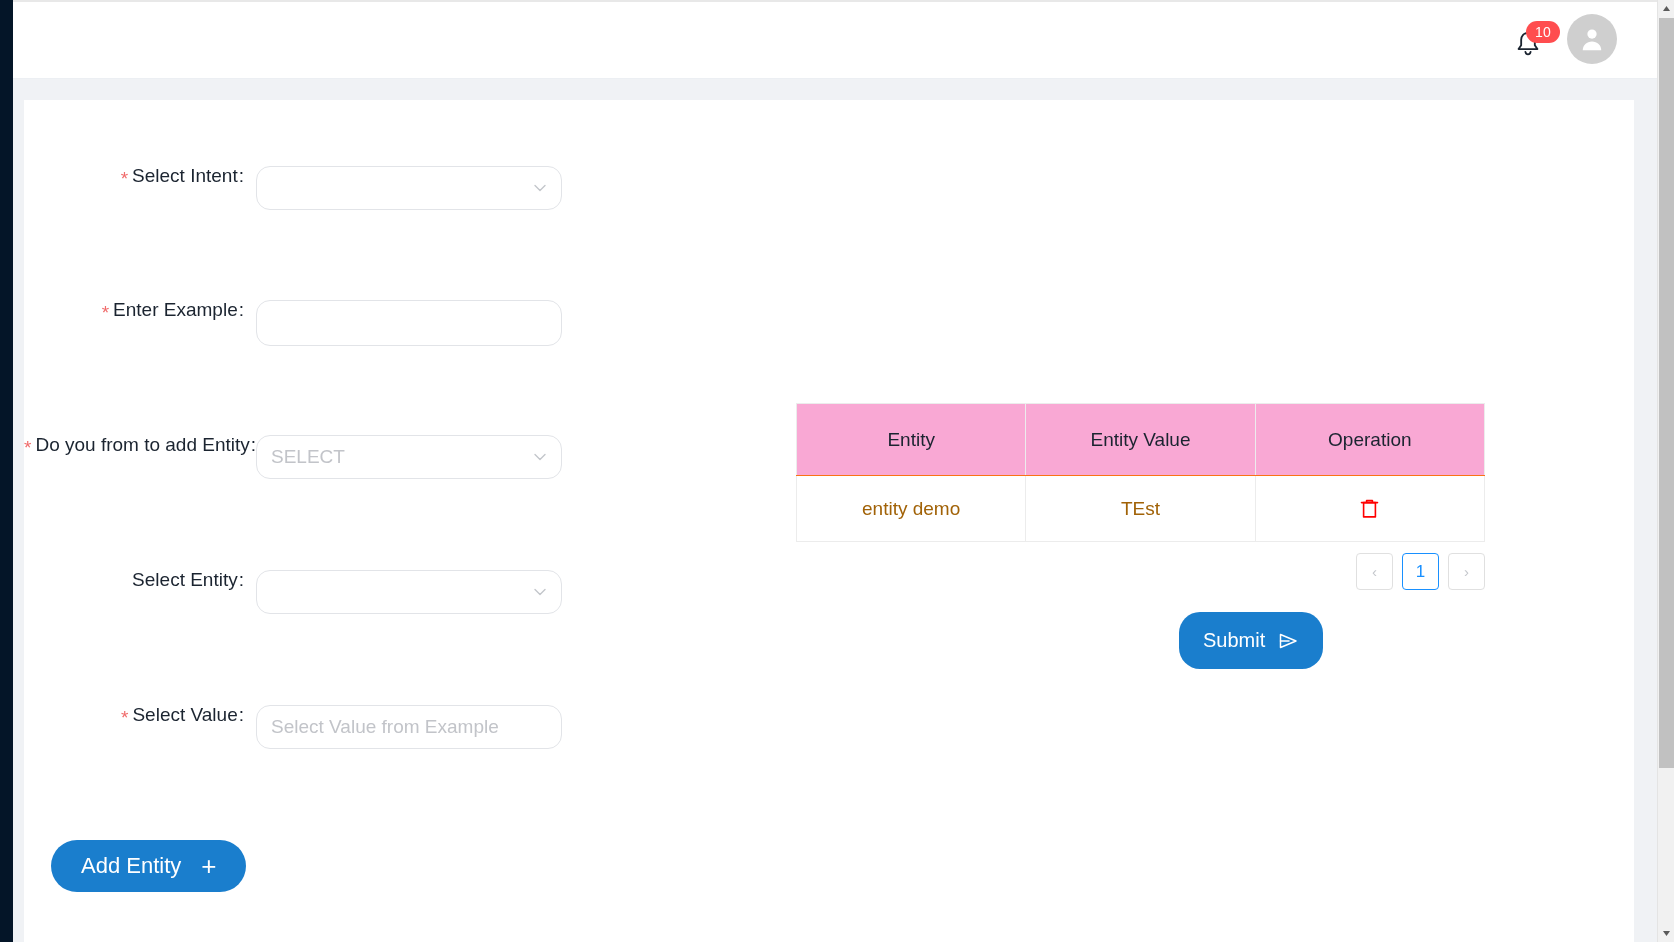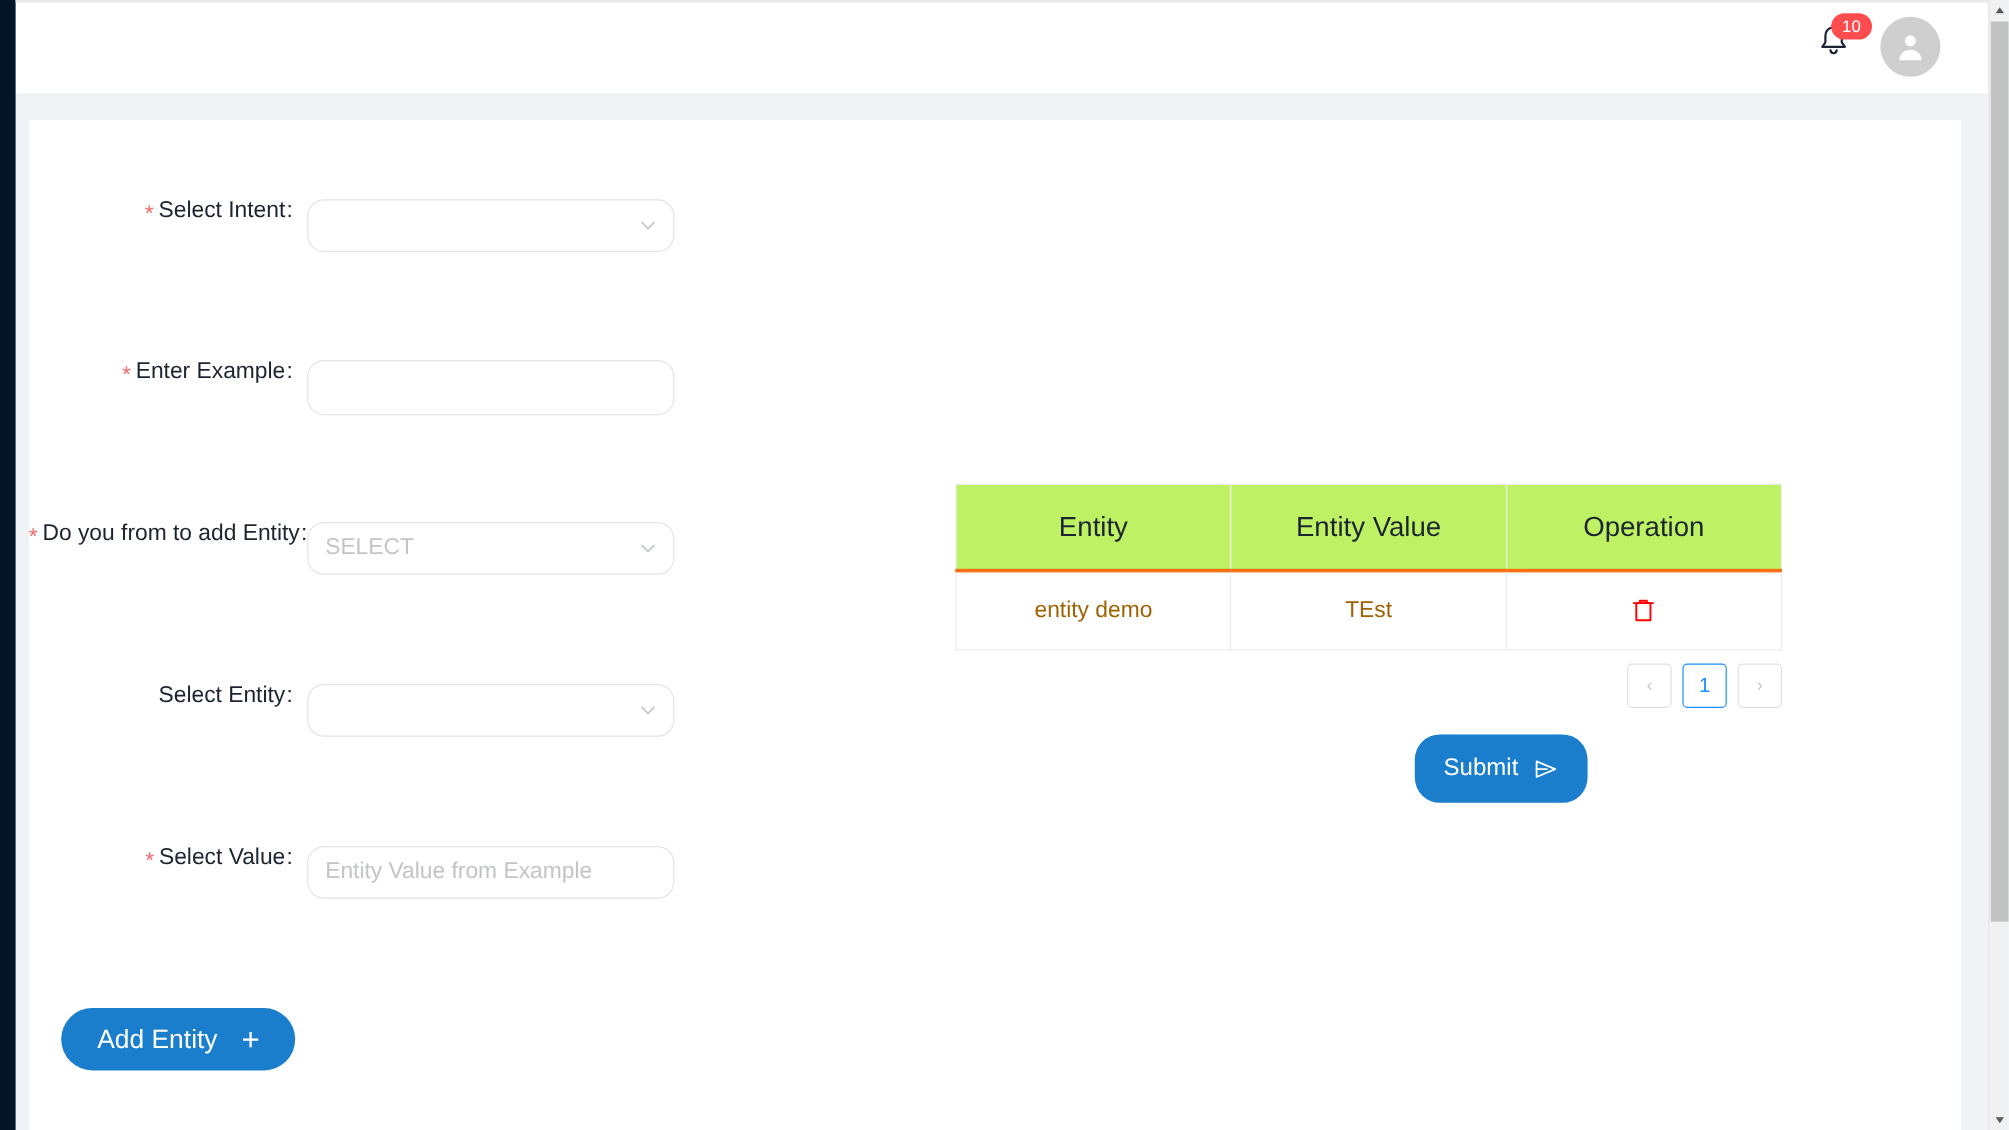--- a/index.html
+++ b/index.html
@@ -39,21 +39,21 @@
     background: #ffffff;
     border-bottom: 1px solid #eceff3;
     display: flex;
     align-items: center;
     justify-content: flex-end;
     padding-right: 40px;
     z-index: 20;
   }
   .topbar-right {
     display: flex;
-    align-items: flex-start;
+    align-items: flex-end;
     gap: 22px;
   }
 
   .bell-wrap {
     position: relative;
     width: 34px; height: 40px;
     display: flex; align-items: center; justify-content: center;
     cursor: pointer;
   }
   .bell-icon { width: 26px; height: 28px; display:block; }
@@ -190,28 +190,28 @@
     top: 303px;
     width: 689px;
   }
   table.ent-table {
     width: 689px;
     border-collapse: collapse;
     table-layout: fixed;
     border: 1px solid #ececec;
   }
   table.ent-table th {
-    background: #bef264;
-    font-size: 23px;
+    background: #f9a8d4;
+    font-size: 19px;
     font-weight: 400;
     color: #1b2430;
     height: 72px;
     text-align: center;
     border-right: 1px solid #ececec;
-    border-bottom: 3px solid #f97316;
+    border-bottom: 1px solid #f97316;
   }
   table.ent-table th:last-child { border-right: none; }
   table.ent-table td {
     height: 66px;
     font-size: 19px;
     color: #a16207;
     text-align: center;
     border-right: 1px solid #ececec;
     background: #ffffff;
   }
@@ -393,21 +393,21 @@
             </svg>
           </span>
         </div>
       </div>
 
       <div class="form-row row-selvalue">
         <div class="lbl">
           <span class="req-star">*</span><span>Select Value</span><span class="colon">:</span>
         </div>
         <div class="ctrl">
-          <span class="ph">Entity Value from Example</span>
+          <span class="ph">Select Value from Example</span>
         </div>
       </div>
 
       <button class="add-entity-btn">
         <span>Add Entity</span>
         <span class="plus-glyph">+</span>
       </button>
 
     </div>
 

